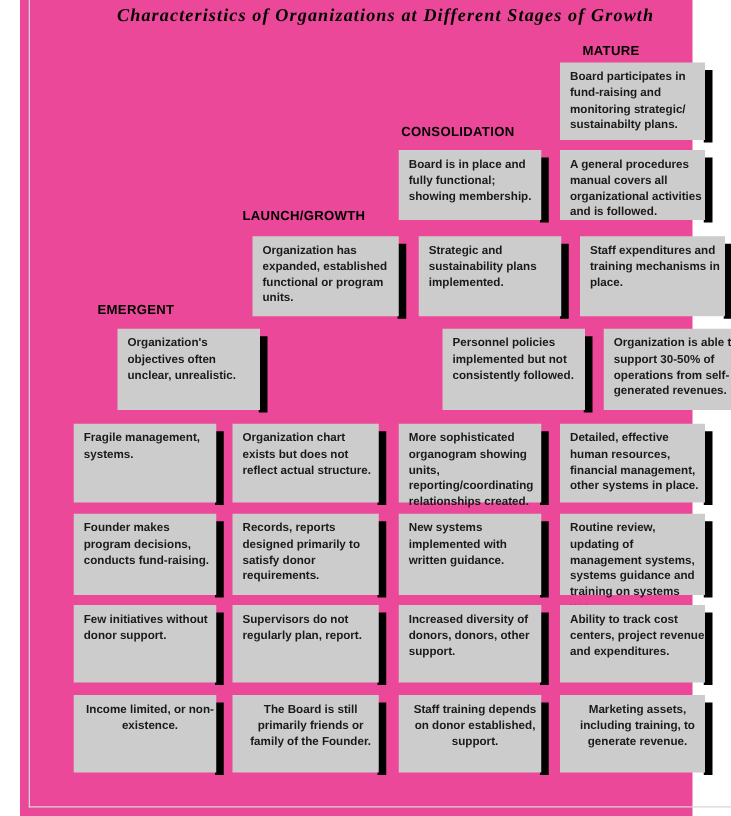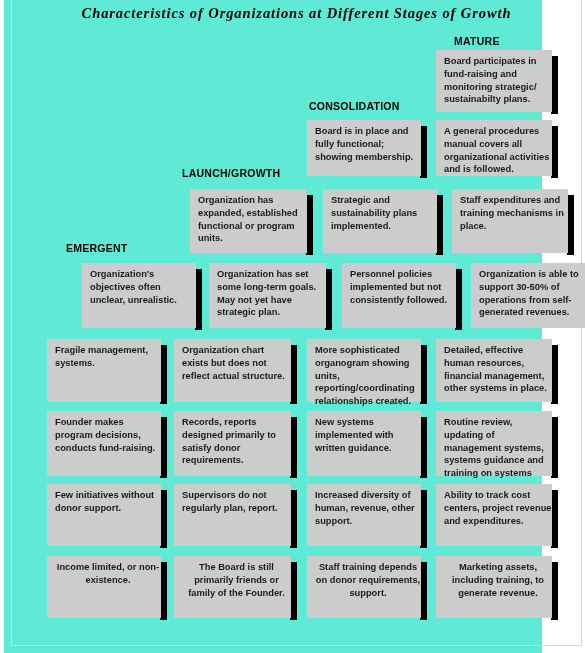--- a/index.html
+++ b/index.html
@@ -10,24 +10,24 @@
   body {
     width: 585px;
     height: 653px;
     font-family: "Liberation Sans", sans-serif;
     position: relative;
     overflow: hidden;
   }
 
   #page {
     position: absolute;
-    left: 4px; top: 0;
+    left: 16px; top: 0;
     width: 538px;
     height: 653px;
-    background: #5eead4;
+    background: #ec4899;
   }
 
   
   .frame-left {
     position: absolute;
     left: 7px; top: 0px;
     width: 1px; height: 646px;
     background: #d6d6d6;
   }
   .frame-right {
@@ -193,38 +193,33 @@
     <div class="txt">More sophisticated organogram showing units, reporting/coordinating relationships created.</div>
   </div>
   <div class="cell col2 r5">
     <div class="shadow"></div>
     <div class="box"></div>
     <div class="txt">New systems implemented with written guidance.</div>
   </div>
   <div class="cell col2 r6">
     <div class="shadow"></div>
     <div class="box"></div>
-    <div class="txt">Increased diversity of human, revenue, other support.</div>
+    <div class="txt">Increased diversity of donors, donors, other support.</div>
   </div>
   <div class="cell col2 r7">
     <div class="shadow"></div>
     <div class="box"></div>
-    <div class="txt">Staff training depends on donor requirements, support.</div>
+    <div class="txt">Staff training depends on donor established, support.</div>
   </div>
 
   <div class="cell col1 r2">
     <div class="shadow"></div>
     <div class="box"></div>
     <div class="txt">Organization has expanded, established functional or program units.</div>
   </div>
-  <div class="cell col1 r3">
-    <div class="shadow"></div>
-    <div class="box"></div>
-    <div class="txt">Organization has set some long-term goals. May not yet have strategic plan.</div>
-  </div>
   <div class="cell col1 r4">
     <div class="shadow"></div>
     <div class="box"></div>
     <div class="txt">Organization chart exists but does not reflect actual structure.</div>
   </div>
   <div class="cell col1 r5">
     <div class="shadow"></div>
     <div class="box"></div>
     <div class="txt">Records, reports designed primarily to satisfy donor requirements.</div>
   </div>

